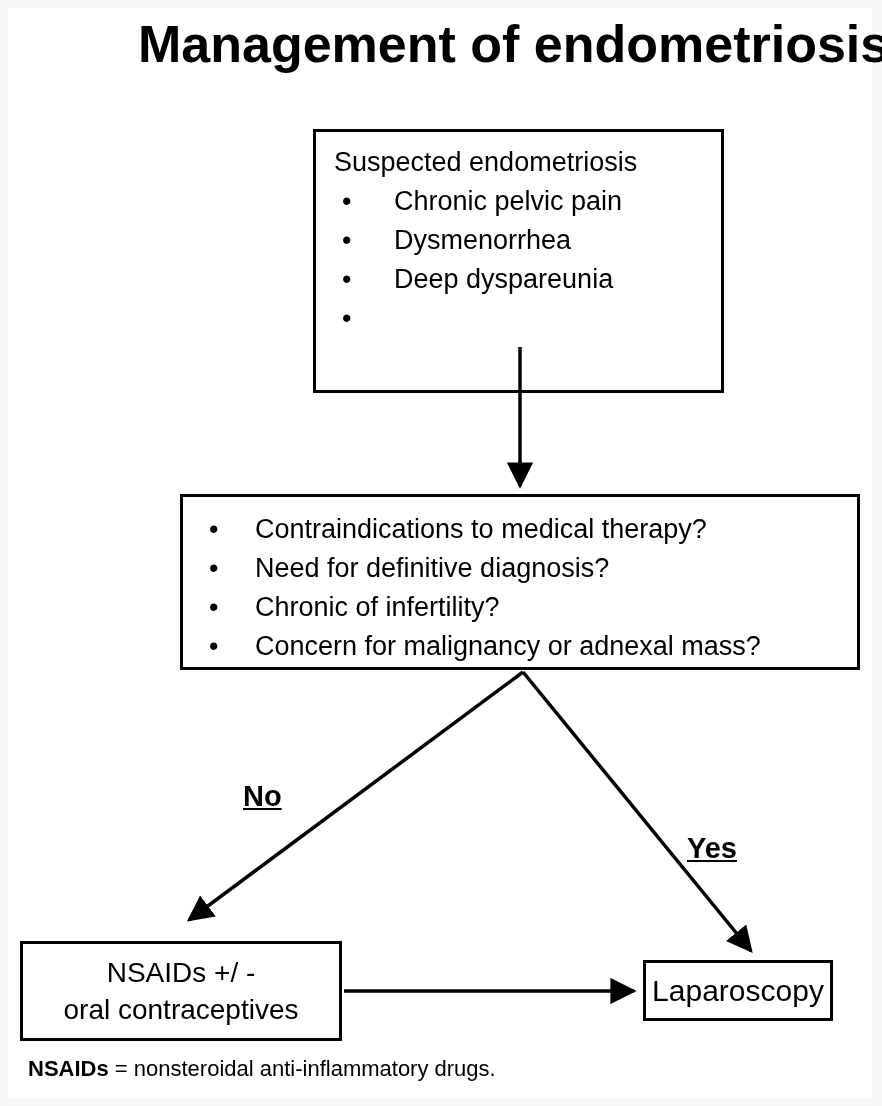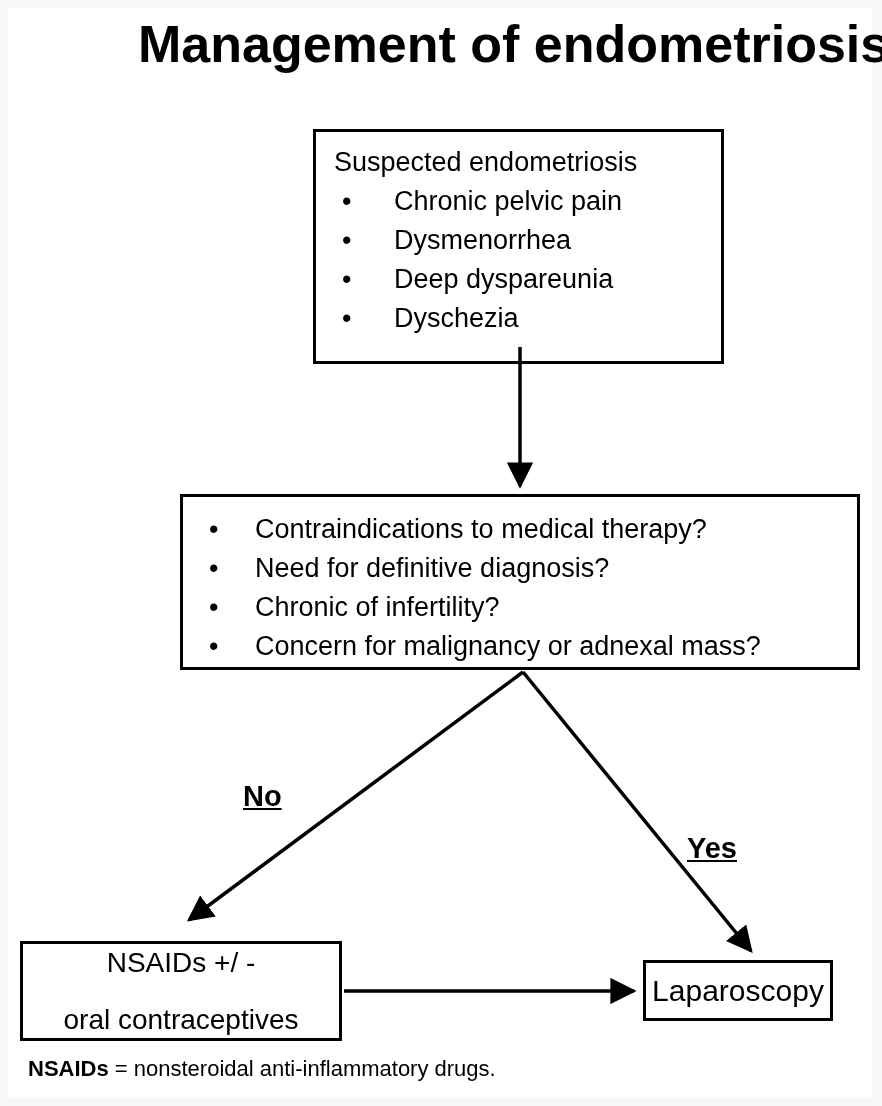--- a/index.html
+++ b/index.html
@@ -37,21 +37,21 @@
     border: 3px solid #000000;
     background: #ffffff;
     box-sizing: border-box;
     font-size: 27px;
     line-height: 39px;
   }
   .box-suspected {
     left: 313px;
     top: 129px;
     width: 411px;
-    height: 235px;
+    height: 264px;
     padding: 11px 10px 0 18px;
   }
   .box-questions {
     left: 180px;
     top: 494px;
     width: 680px;
     height: 176px;
     padding: 13px 10px 0 14px;
   }
   .bullet-list {
@@ -84,21 +84,21 @@
   .box-nsaids {
     left: 20px;
     top: 941px;
     width: 322px;
     height: 100px;
     font-size: 28px;
     line-height: 37px;
     text-align: center;
     display: flex;
     flex-direction: column;
-    justify-content: space-between;
+    justify-content: center;
   }
   .box-laparoscopy {
     left: 643px;
     top: 960px;
     width: 190px;
     height: 61px;
     font-size: 30px;
     text-align: center;
     display: flex;
     flex-direction: column;
@@ -140,21 +140,20 @@
     <div class="bullet-row">
       <span class="bullet-marker">•</span>
       <span>Dysmenorrhea</span>
     </div>
     <div class="bullet-row">
       <span class="bullet-marker">•</span>
       <span>Deep dyspareunia</span>
     </div>
     <div class="bullet-row">
       <span class="bullet-marker">•</span>
-      <span>Dyschezia</span>
     </div>
   </div>
 </div>
 
 <div class="flow-box box-questions">
   <div class="bullet-list">
     <div class="bullet-row">
       <span class="bullet-marker">•</span>
       <span>Contraindications to medical therapy?</span>
     </div>

